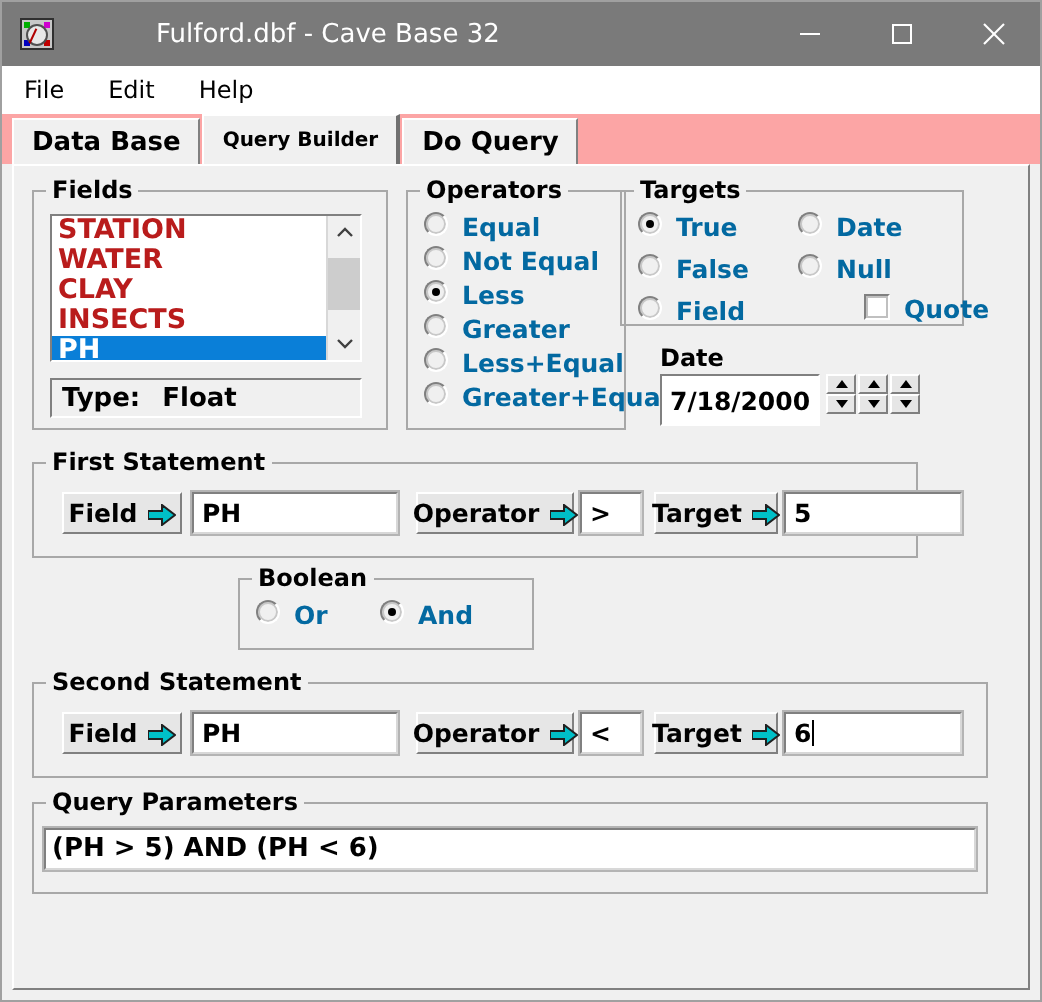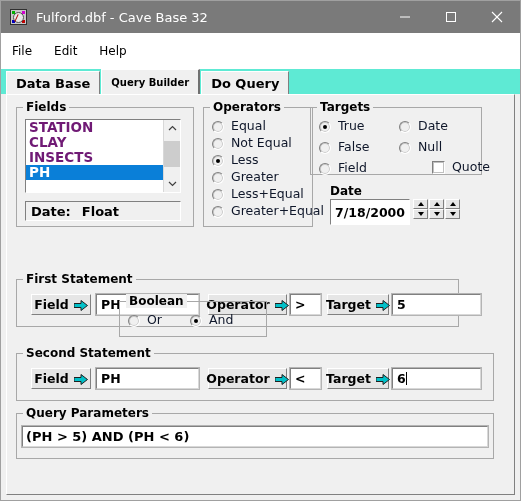--- a/index.html
+++ b/index.html
@@ -15,20 +15,21 @@
     position: relative;
     background: #f0f0f0;
     border: 1px solid #a0a0a0;
     display: flex; flex-direction: column;
   }
   
   .titlebar {
     height: 32px; background: #7a7a7a;
     display: flex; align-items: center;
     flex: 0 0 auto;
+    gap: 42px;
   }
   .app-icon {
     width: 17px; height: 16px; margin-left: 9px; margin-right: 9px;
     background: #c8c8c8;
     border: 1px solid #303030;
     position: relative; overflow: hidden;
     flex: 0 0 auto;
   }
   .app-icon .blob {
     position: absolute; width: 11px; height: 11px; border-radius: 50%;
@@ -45,32 +46,32 @@
     flex: 1 1 auto; white-space: nowrap; overflow: hidden;
   }
   .win-btns { display: flex; height: 32px; flex: 0 0 auto; }
   .win-btn {
     width: 46px; height: 32px; display: flex; align-items: center; justify-content: center;
     color: #ffffff; font-size: 13px; line-height: 1;
   }
   .win-btn svg { display: block; }
   
   .menubar {
-    height: 36px; background: #ffffff;
+    height: 24px; background: #ffffff;
     display: flex; align-items: center;
     padding-left: 9px; flex: 0 0 auto;
     border-bottom: none;
   }
   .menu-item {
     font-size: 12px; color: #000; padding: 0 11px 0 2px; margin-right: 9px;
     font-family: "DejaVu Sans", sans-serif;
   }
   
   .tabstrip {
-    height: 25px; position: relative; background: #5eead4;
+    height: 25px; position: relative; background: #fca5a5;
     flex: 0 0 auto; padding-left: 5px; display: flex; align-items: flex-end;
   }
   .tab {
     height: 23px; display: flex; align-items: center; padding: 0 9px;
     font-size: 13px; font-weight: bold; color: #000;
     background: #f0f0f0;
     border-left: 1px solid #ffffff;
     border-top: 1px solid #ffffff;
     border-right: 1px solid #808080;
     margin-right: 1px;
@@ -111,21 +112,21 @@
     position: absolute;
     background: #ffffff;
     border-top: 1px solid #808080;
     border-left: 1px solid #808080;
     border-right: 1px solid #ffffff;
     border-bottom: 1px solid #ffffff;
     overflow: hidden;
   }
   .list-inner { position: absolute; left: 0; top: 0; right: 17px; bottom: 0; overflow: hidden; }
   .lb-item {
-    font-size: 13.5px; font-weight: bold; color: #701a75;
+    font-size: 13.5px; font-weight: bold; color: #b91c1c;
     padding-left: 3px; height: 15px; line-height: 15px;
     font-family: "DejaVu Sans", sans-serif;
     white-space: nowrap;
   }
   .lb-item.selected { background: #0a7fd8; color: #ffffff; }
   .vscroll {
     position: absolute; right: 0; top: 0; width: 17px; bottom: 0;
     background: #f0f0f0; border-left: 1px solid #d8d8d8;
   }
   .vscroll .arrow {
@@ -145,22 +146,22 @@
     border-right: 1px solid #ffffff;
     border-bottom: 1px solid #ffffff;
     display: flex; align-items: center;
     font-size: 13px; font-weight: bold; color: #000;
     padding-left: 5px;
     font-family: "DejaVu Sans", sans-serif;
   }
   .typebox .tval { margin-left: 11px; }
   
   .radio-row {
-    position: absolute; display: flex; align-items: flex-end;
-    font-size: 12.5px; font-weight: normal; color: #0f172a;
+    position: absolute; display: flex; align-items: flex-start;
+    font-size: 12.5px; font-weight: bold; color: #0369a1;
     font-family: "DejaVu Sans", sans-serif;
     white-space: nowrap;
   }
   .radio {
     width: 12px; height: 12px; border-radius: 50%;
     background: #f0f0f0;
     border-top: 1px solid #808080; border-left: 1px solid #808080;
     border-right: 1px solid #ffffff; border-bottom: 1px solid #ffffff;
     box-shadow: inset 0 0 0 1px #c8c8c8;
     margin-right: 7px; position: relative; flex: 0 0 auto;
@@ -289,20 +290,21 @@
   </div>
 
   <div class="client">
 
     <div class="group" style="left:9px; top:12px; width:178px; height:120px;">
       <div class="legend">Fields</div>
 
       <div class="listbox" style="left:8px; top:11px; width:156px; height:74px;">
         <div class="list-inner">
           <div class="lb-item">STATION</div>
+          <div class="lb-item">WATER</div>
           <div class="lb-item">CLAY</div>
           <div class="lb-item">INSECTS</div>
           <div class="lb-item selected">PH</div>
 
         </div>
         <div class="vscroll">
           <div class="arrow">
             <svg width="9" height="7" viewBox="0 0 9 7">
                 <polyline points="1,5 4.5,1.5 8,5" fill="none" stroke="#404040" stroke-width="1.2"></polyline>
               </svg>
@@ -310,21 +312,21 @@
           <div class="thumb"></div>
           <div class="arrow dn">
             <svg width="9" height="7" viewBox="0 0 9 7">
                 <polyline points="1,2 4.5,5.5 8,2" fill="none" stroke="#404040" stroke-width="1.2"></polyline>
               </svg>
           </div>
         </div>
       </div>
 
       <div class="typebox" style="left:8px; top:93px; width:156px; height:20px;">
-        <span>Date:</span>
+        <span>Type:</span>
         <span class="tval">Float</span>
       </div>
     </div>
 
     <div class="group" style="left:196px; top:12px; width:110px; height:120px;">
       <div class="legend">Operators</div>
 
       <div class="radio-row" style="left:8px; top:10px;">
         <span class="radio"></span>
         <span>Equal</span>
@@ -403,21 +405,21 @@
       <div class="spin">
         <div class="sb">
             <span class="tri-u"></span>
           </div>
         <div class="sb">
             <span class="tri-d"></span>
           </div>
       </div>
     </div>
 
-    <div class="group" style="left:9px; top:148px; width:443px; height:48px;margin-top:36px;">
+    <div class="group" style="left:9px; top:148px; width:443px; height:48px;">
       <div class="legend">First Statement</div>
 
       <div class="btn3d" style="left:14px; top:14px; width:60px; height:21px;">
         <span>Field</span>
         <span class="arrow-ico">
           <svg width="14" height="11" viewBox="0 0 14 11">
               <polygon points="0,3.5 7,3.5 7,0.5 13.5,5.5 7,10.5 7,7.5 0,7.5" fill="#00c0c8" stroke="#202020" stroke-width="1"></polygon>
             </svg>
         </span>
       </div>

